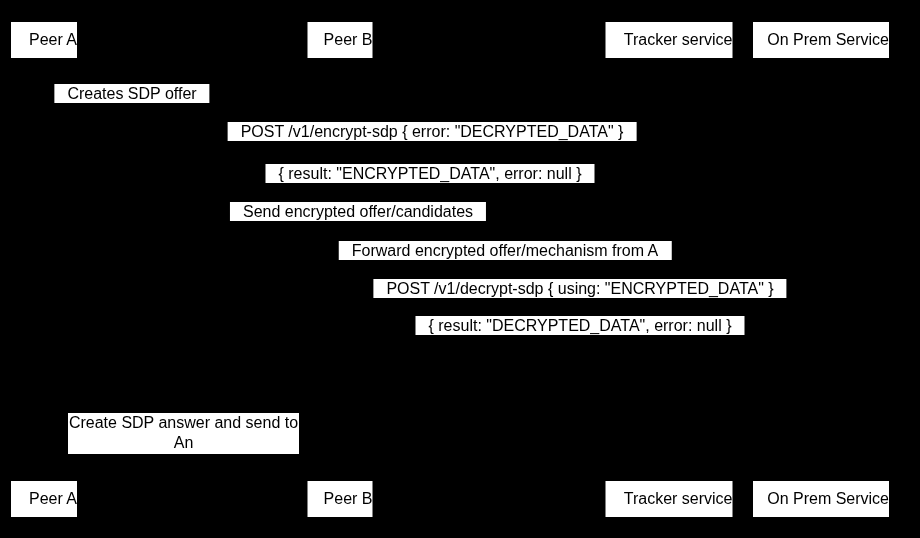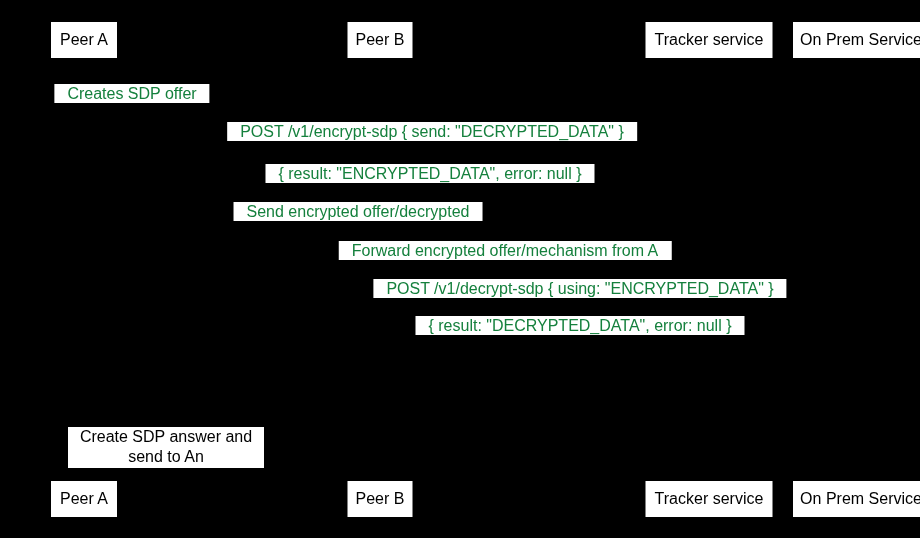--- a/index.html
+++ b/index.html
@@ -17,32 +17,31 @@
     -webkit-font-smoothing: antialiased;
   }
   .actor {
     position: absolute;
     transform: translateX(-50%);
     height: 36px;
     background: #ffffff;
     color: #000000;
     font-size: 16px;
     line-height: 36px;
-    text-align: center;
+    text-align: right;
     white-space: nowrap;
     box-sizing: border-box;
-    margin-left: 40px;
   }
   .actor.row-top    { top: 22px; }
   .actor.row-bottom { top: 481px; }
   .msg {
     position: absolute;
     transform: translateX(-50%);
     background: #ffffff;
-    color: #15803d;
+    color: #000000;
     font-size: 16px;
     line-height: 19px;
     padding: 0 13px;
     white-space: nowrap;
   }
   .note {
     position: absolute;
     background: #ffffff;
     color: #000000;
     font-size: 16px;
@@ -55,28 +54,28 @@
 <body>
 
 <div class="canvas">
 
   <div class="actor row-top" style="left:44px;  width:66px;">Peer A</div>
   <div class="actor row-top" style="left:340px; width:65px;">Peer B</div>
   <div class="actor row-top" style="left:669px; width:127px;">Tracker service</div>
   <div class="actor row-top" style="left:821px; width:136px;">On Prem Service</div>
 
   <div class="msg" style="left:132px; top:84px;">Creates SDP offer</div>
-  <div class="msg" style="left:432px; top:122px;">POST /v1/encrypt-sdp { send: "DECRYPTED_DATA" }</div>
+  <div class="msg" style="left:432px; top:122px;">POST /v1/encrypt-sdp { error: "DECRYPTED_DATA" }</div>
   <div class="msg" style="left:430px; top:164px;">{ result: "ENCRYPTED_DATA", error: null }</div>
-  <div class="msg" style="left:358px; top:202px;">Send encrypted offer/decrypted</div>
+  <div class="msg" style="left:358px; top:202px;">Send encrypted offer/candidates</div>
   <div class="msg" style="left:505px; top:241px;">Forward encrypted offer/mechanism from A</div>
   <div class="msg" style="left:580px; top:279px;">POST /v1/decrypt-sdp { using: "ENCRYPTED_DATA" }</div>
   <div class="msg" style="left:580px; top:316px;">{ result: "DECRYPTED_DATA", error: null }</div>
 
-  <div class="note" style="left:68px; top:427px; width:196px; height:41px;">
+  <div class="note" style="left:68px; top:413px; width:231px; height:41px;">
     <div>Create SDP answer and send to An</div>
     <div>using the same mechanism</div>
   </div>
 
   <div class="actor row-bottom" style="left:44px;  width:66px;">Peer A</div>
   <div class="actor row-bottom" style="left:340px; width:65px;">Peer B</div>
   <div class="actor row-bottom" style="left:669px; width:127px;">Tracker service</div>
   <div class="actor row-bottom" style="left:821px; width:136px;">On Prem Service</div>
 
 </div>

